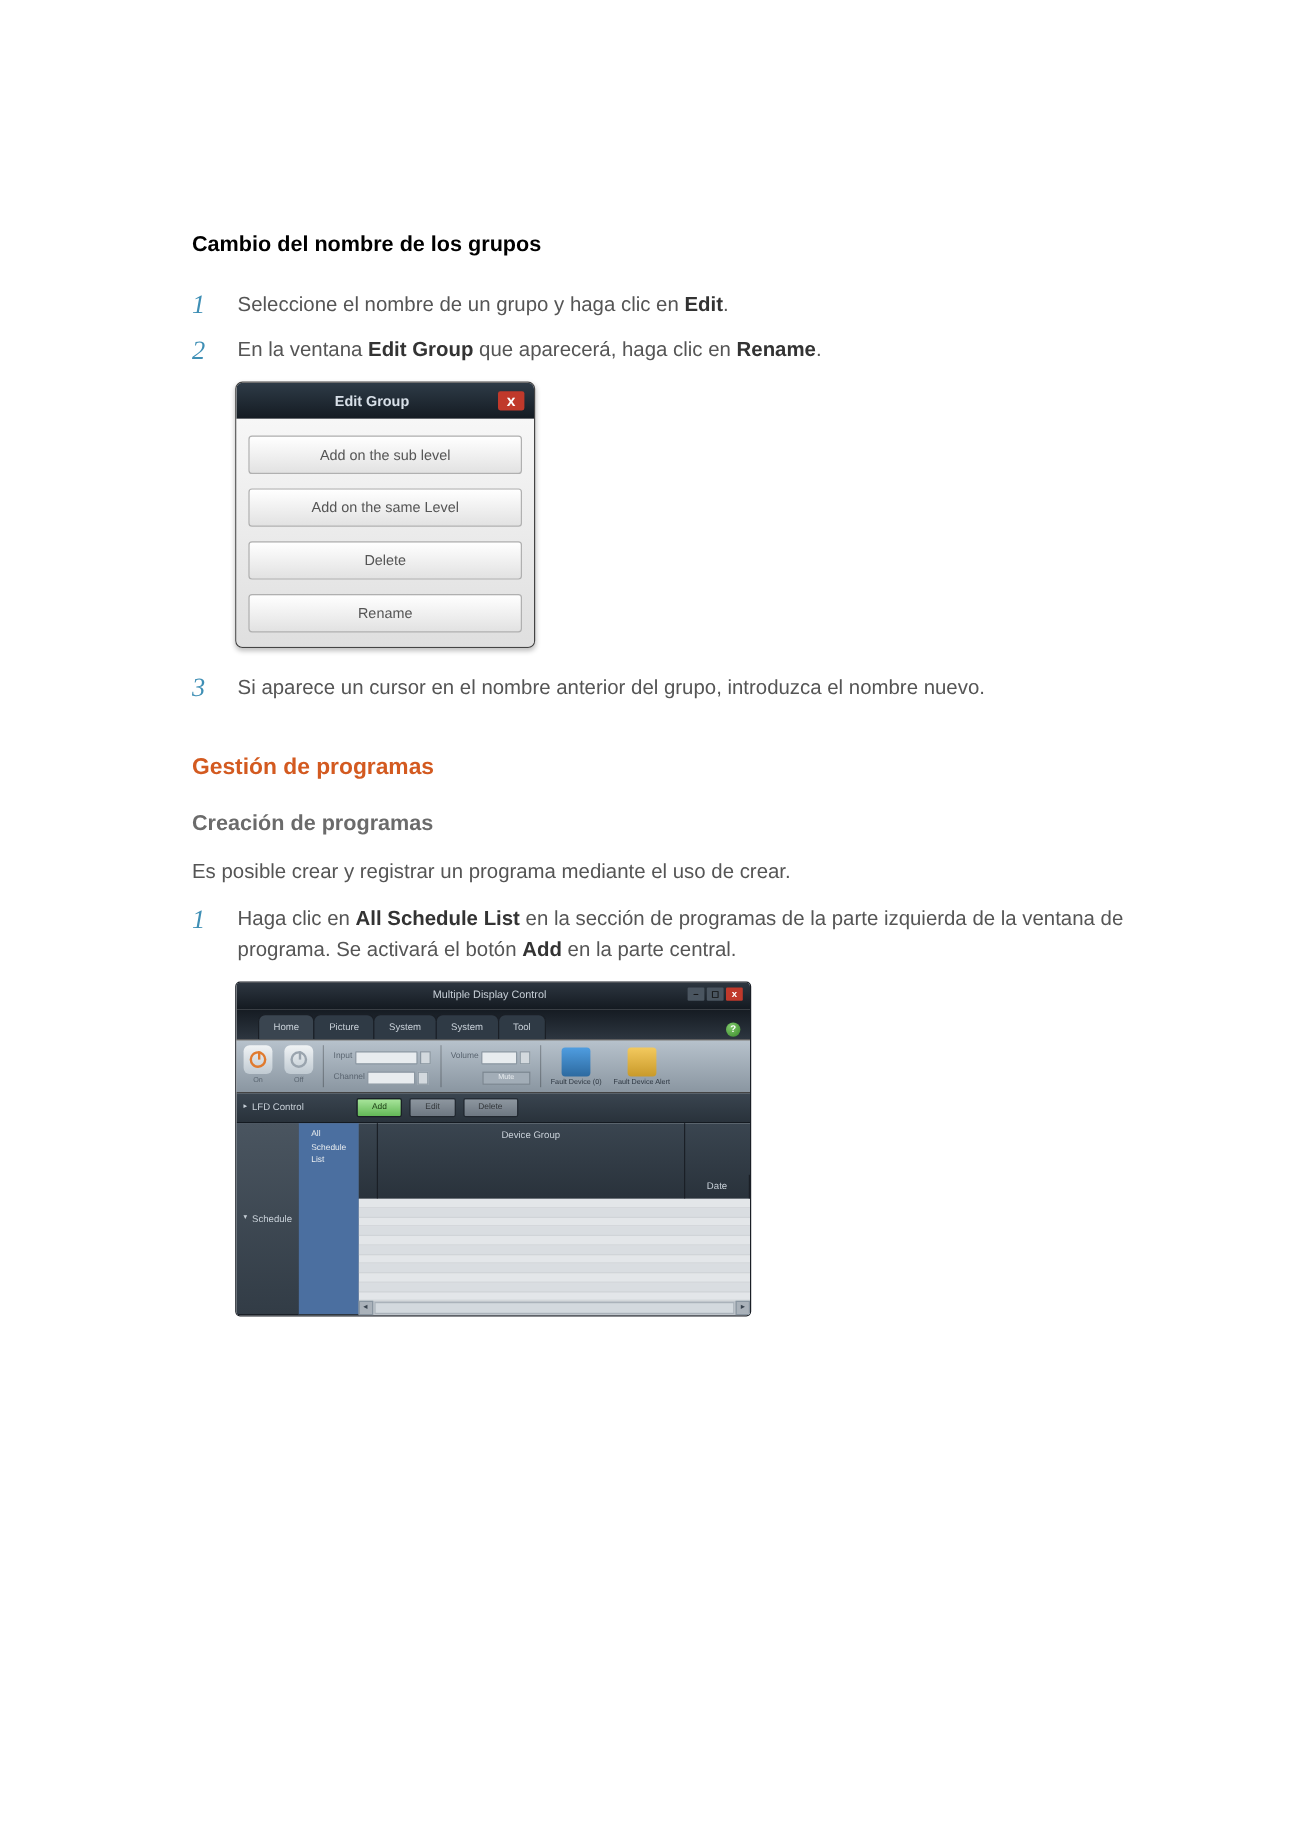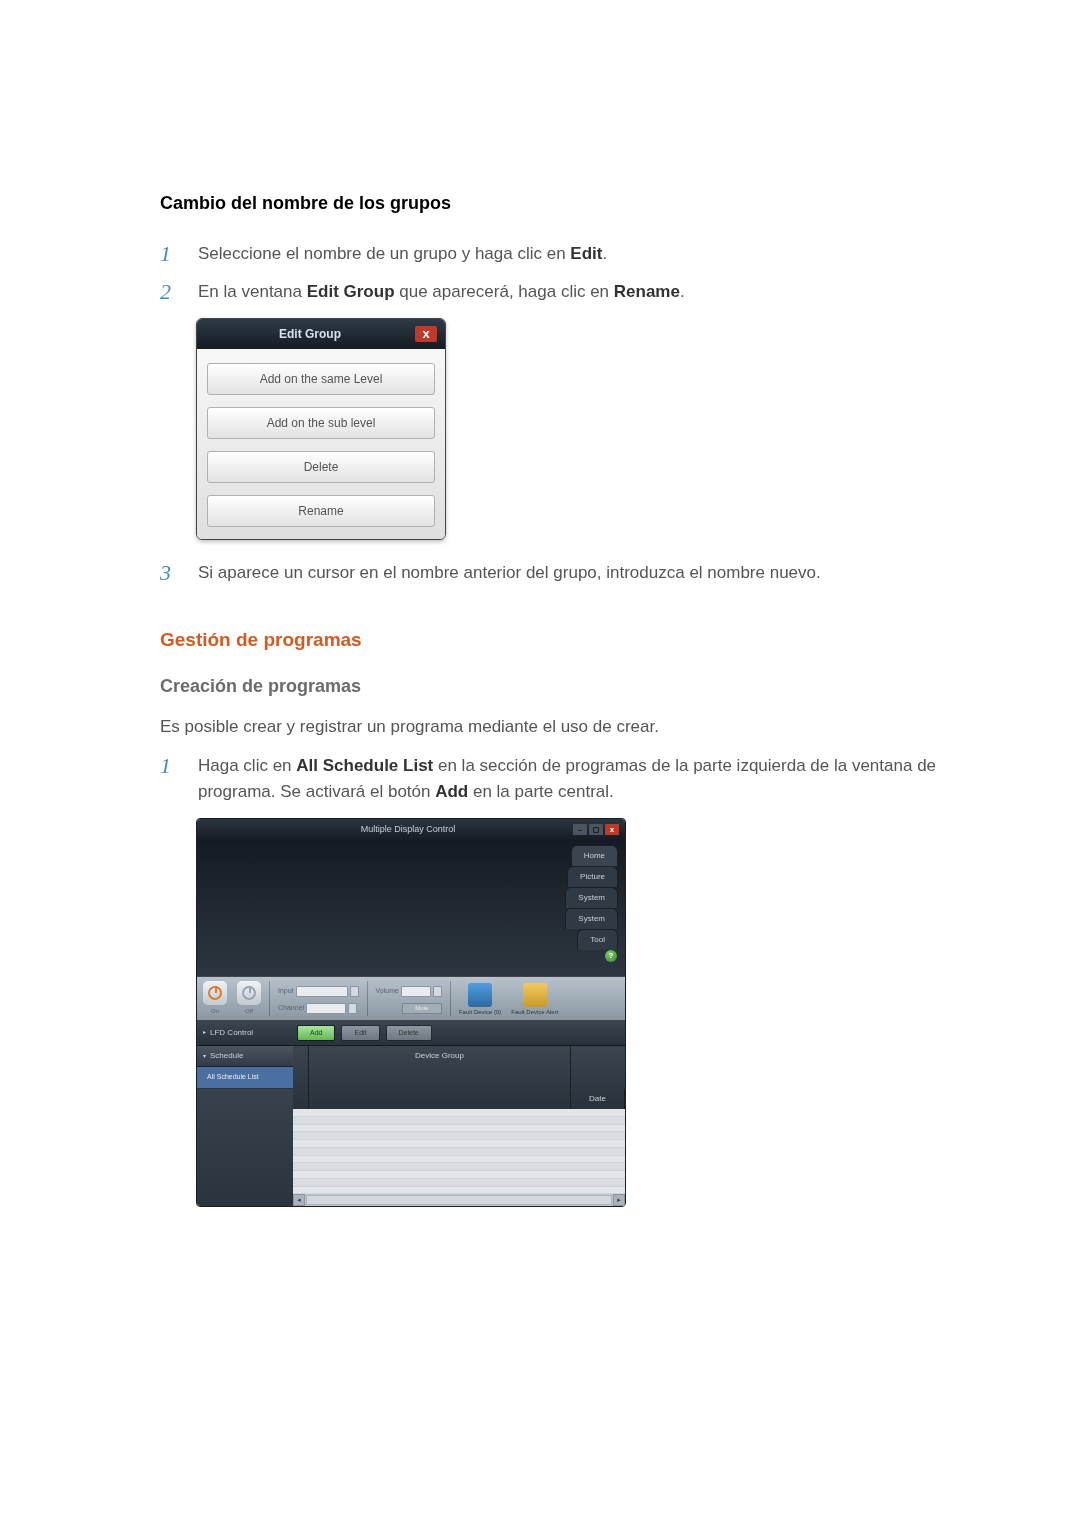--- a/index.html
+++ b/index.html
@@ -113,42 +113,41 @@
     border: 1px solid #1a1f26;
     border-radius: 4px;
     overflow: hidden;
     font-size: 8px;
     color: #b8c2cc;
   }
   .mdc-title {
     background: linear-gradient(#2d3640, #141a21);
     padding: 4px 6px;
     display: flex;
-    align-items: center;
+    align-items: flex-start;
     justify-content: space-between;
     gap: 11px;
   }
   .mdc-title-text { flex: 1; text-align: center; color: #c8d0d8; font-size: 9px; }
   .win-btns { display: flex; gap: 2px; }
   .win-btn {
     width: 14px; height: 11px;
     display: flex; align-items: center; justify-content: center;
     font-size: 8px; font-weight: bold;
     border-radius: 1px;
   }
   .wb-min { background: #4a5560; color: #111; }
   .wb-max { background: #4a5560; color: #111; }
   .wb-close { background: #c0392b; color: #fff; }
   .mdc-tabs {
     background: linear-gradient(#151b22, #2d3640);
     display: flex;
     align-items: flex-end;
-    padding: 4px 8px 12px 18px;
+    padding: 4px 8px 0 18px;
     gap: 0;
-    flex-direction: column;
   }
   .mdc-tab {
     background: #2f3a45;
     color: #c8d0d8;
     font-size: 8px;
     padding: 4px 12px;
     border-top-left-radius: 6px;
     border-top-right-radius: 6px;
     border: 1px solid #1a1f26;
     border-bottom: none;
@@ -249,21 +248,21 @@
   .tb-btn.disabled { opacity: 0.6; }
 
   .mdc-body {
     display: flex;
     height: 160px;
     background: #e3e6e9;
   }
   .mdc-side {
     flex: 0 0 96px;
     background: linear-gradient(#3c4752, #2b343d);
-    display: flex; flex-direction: column;
+    display: flex; flex-direction: row;
   }
   .side-header {
     background: linear-gradient(#4a5560, #323c46);
     color: #c8d0d8;
     font-size: 8px;
     padding: 4px 6px;
     display: flex; align-items: center; gap: 4px;
     border-bottom: 1px solid #1a1f26;
   }
   .side-item {
@@ -337,22 +336,22 @@
       </span>
     </li>
   </ol>
 
   <div class="dialog">
     <div class="dialog-title">
       <span class="dialog-title-text">Edit Group</span>
       <span class="dialog-close">x</span>
     </div>
     <div class="dialog-body">
+      <div class="dialog-btn">Add on the sub level</div>
       <div class="dialog-btn">Add on the same Level</div>
-      <div class="dialog-btn">Add on the sub level</div>
       <div class="dialog-btn">Delete</div>
       <div class="dialog-btn">Rename</div>
     </div>
   </div>
 
   <ol class="steps">
     <li>
       <span class="step-num">3</span>
       <span class="step-body">Si aparece un cursor en el nombre anterior del grupo, introduzca el nombre nuevo.</span>
     </li>

